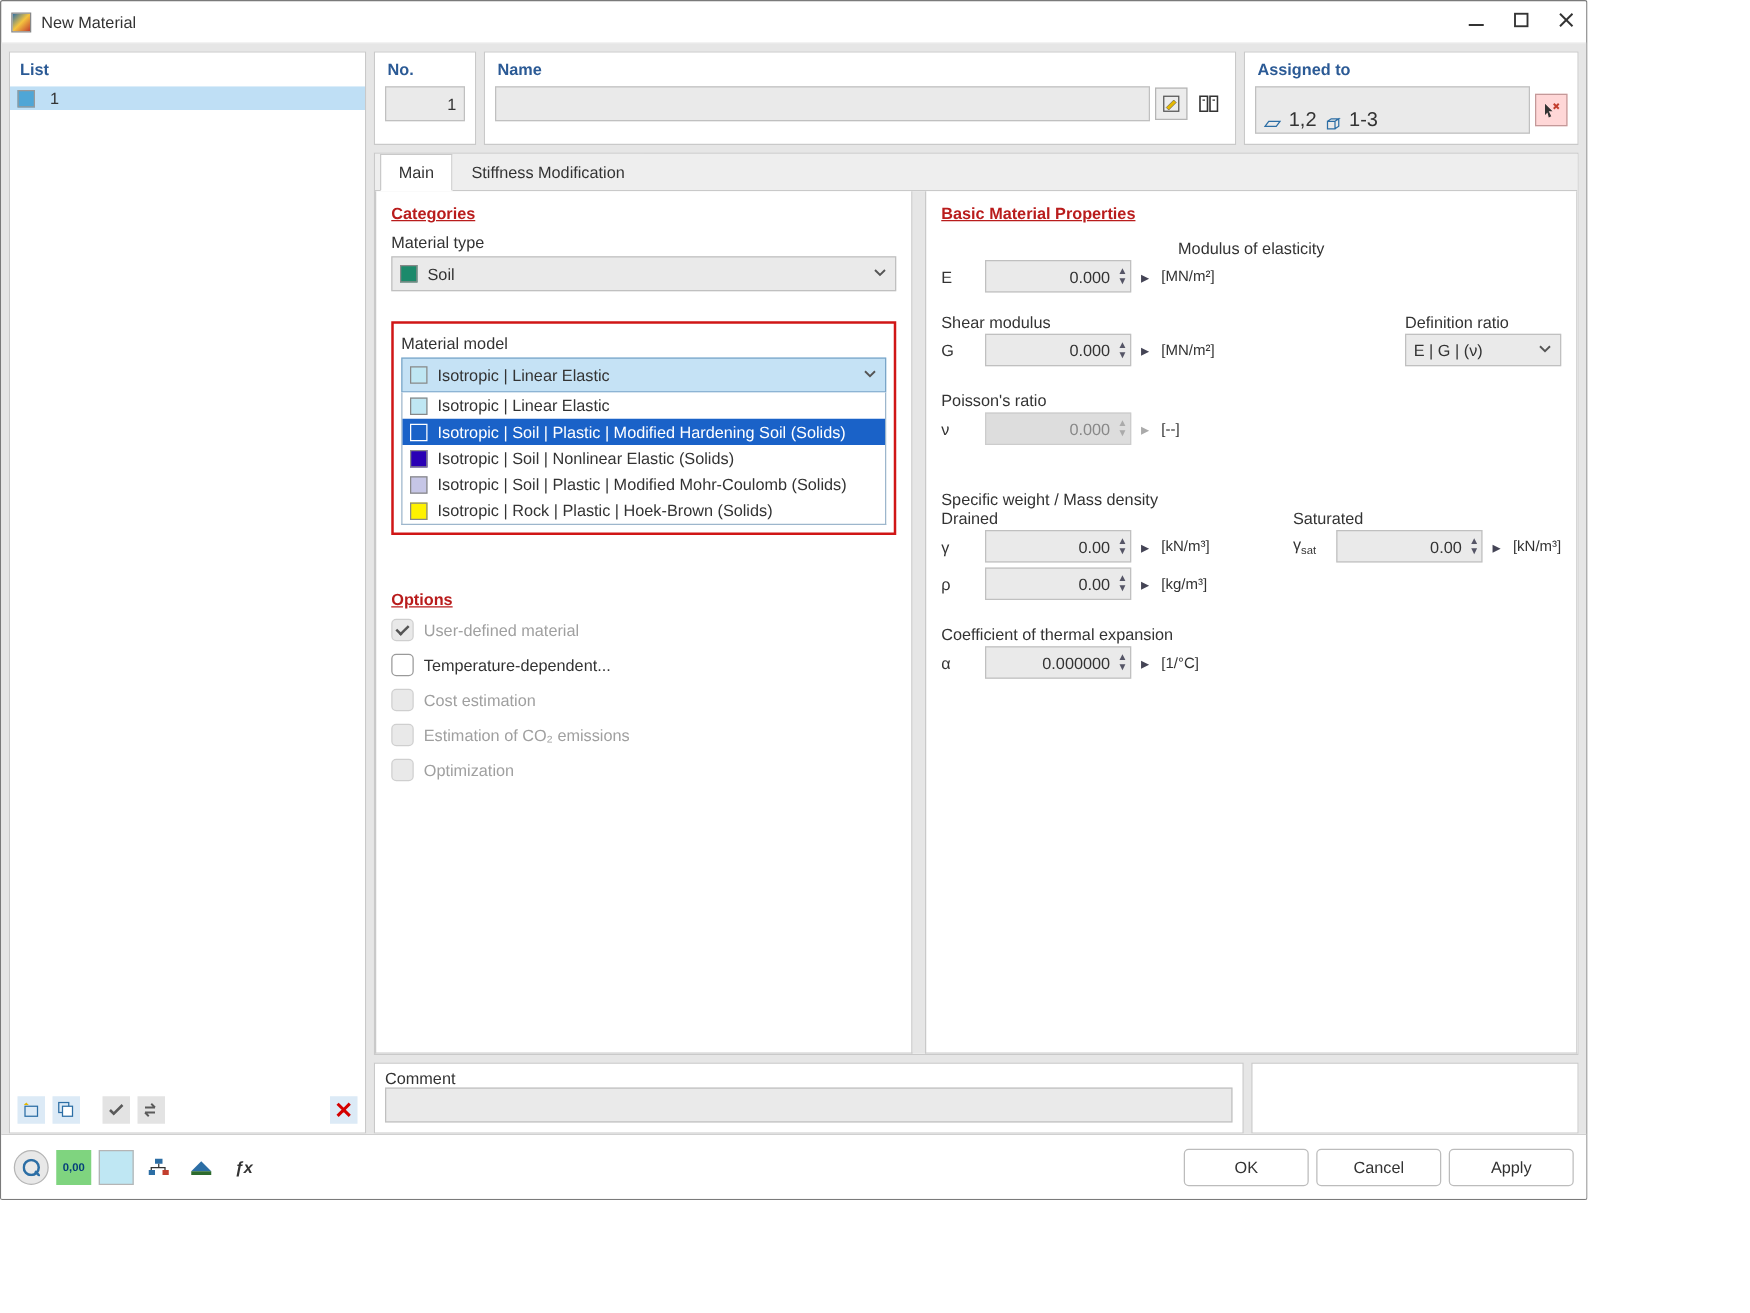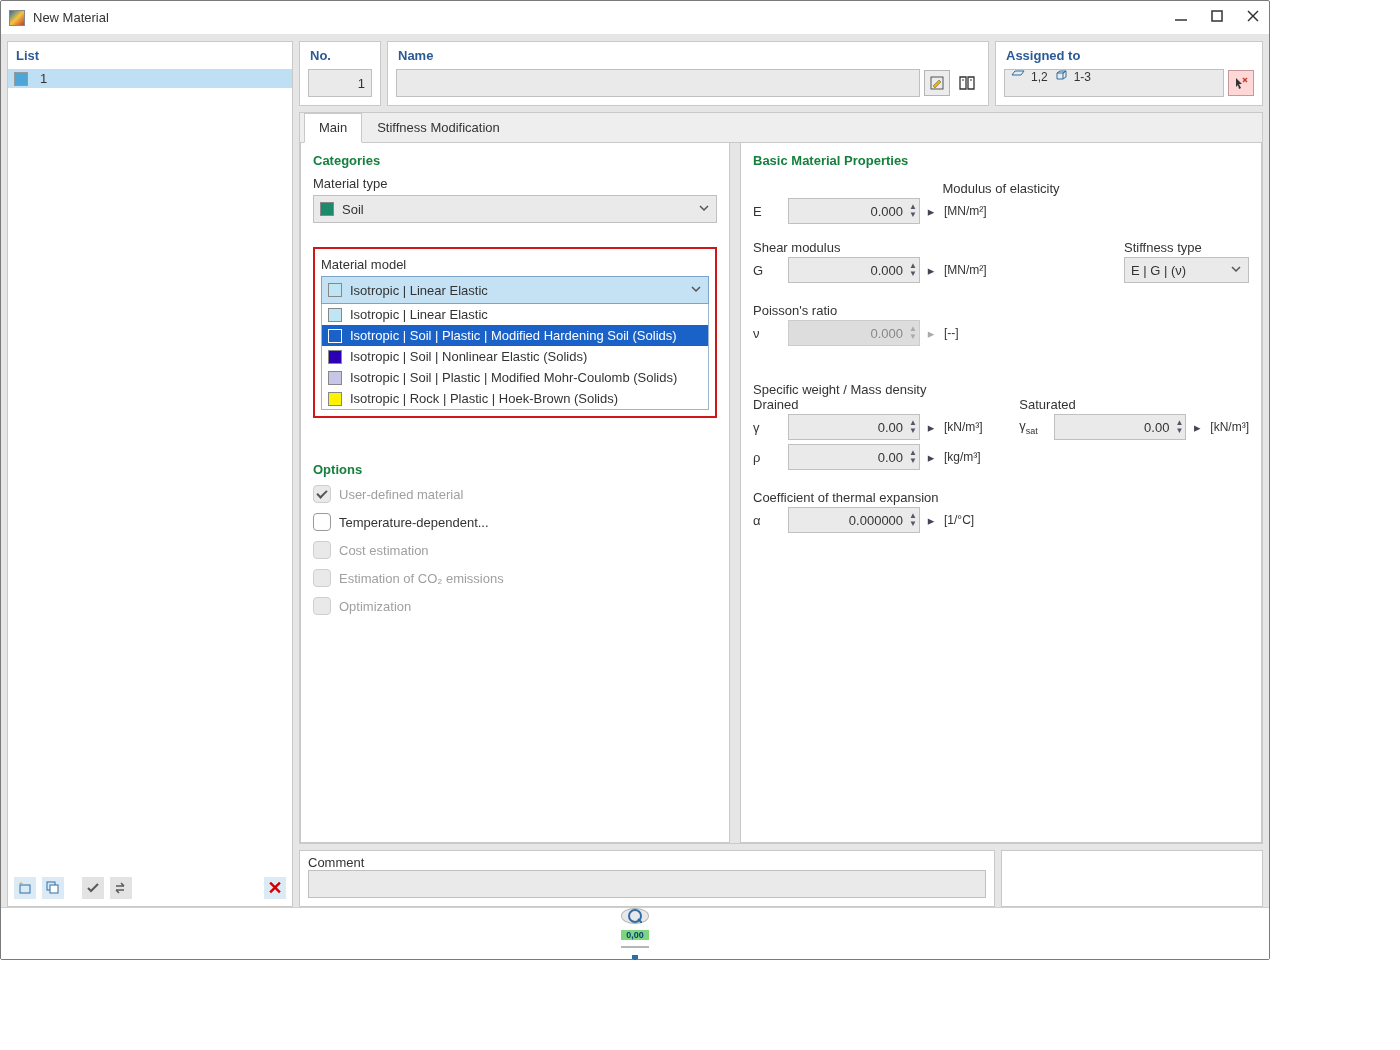--- a/index.html
+++ b/index.html
@@ -26,61 +26,61 @@
   .card { background:#fff; border:1px solid #c9c9c9; padding:4px 8px 8px 8px; }
   .card .card-title { color:#2b5a95; font-weight:600; padding:2px 0 6px 2px; }
   .no-card { width:82px; }
   .no-input { width:100%; height:28px; background:#eaeaea; border:1px solid #c0c0c0; text-align:right; padding:0 6px; display:flex; align-items:center; justify-content:flex-end; }
   .name-card { flex:1; display:flex; flex-direction:column; }
   .name-row { display:flex; gap:4px; align-items:center; }
   .name-input { flex:1; height:28px; background:#eaeaea; border:1px solid #c0c0c0; }
   .iconbtn { width:26px; height:26px; border:1px solid #b5b5b5; background:#ececec; display:flex; align-items:center; justify-content:center; cursor:pointer; }
   .assigned-card { width:268px; }
   .assigned-row { display:flex; gap:4px; align-items:center; }
-  .assigned-input { flex:1; height:28px; background:#eaeaea; border:1px solid #c0c0c0; padding:0 6px; display:flex; align-items:flex-start; gap:6px; font-size:12px; }
+  .assigned-input { flex:1; height:38px; background:#eaeaea; border:1px solid #c0c0c0; padding:0 6px; display:flex; align-items:flex-end; gap:6px; font-size:16px; }
   .pink-btn { background:#ffd7d7; border:1px solid #c49999; }
   .tabs-card { flex:1; display:flex; flex-direction:column; padding:0; overflow:hidden;}
   .tabs-strip { height:30px; background:#eee; border-bottom:1px solid #c9c9c9; display:flex; align-items:stretch; padding-left:4px; }
   .tab { padding:6px 14px; font-size:13px; color:#333; border:1px solid transparent; border-bottom:none; background:#eee; cursor:pointer; }
   .tab.active { background:#fff; border-color:#c9c9c9; border-bottom:1px solid #fff; margin-bottom:-1px; }
   .tab-body { flex:1; display:flex; gap:10px; padding:0; background:#e6e6e6; }
   .left-col, .right-col { background:#fff; border:1px solid #c9c9c9; border-top:none; padding:10px 12px; }
   .left-col { width:430px; display:flex; flex-direction:column; gap:14px; position:relative; }
   .right-col { flex:1; }
-  .section-title { color:#15803d; font-weight:600; margin-bottom:8px; }
+  .section-title { color:#b91c1c; font-weight:600; margin-bottom:8px;text-decoration:underline; }
   .label { font-size:13px; color:#333; }
   .combo { height:28px; background:#eaeaea; border:1px solid #c0c0c0; display:flex; align-items:center; padding:0 6px; cursor:pointer; }
   .combo .caret { margin-left:auto; }
   .redbox { border:2px solid #d01616; padding:8px 6px 6px 6px; margin-top:6px; }
   .model-combo { background:#c5e2f5; border:1px solid #7aa5c8; }
   .dropdown { border:1px solid #9db6cc; border-top:none; background:#fff; }
   .dropdown .opt { display:flex; align-items:center; padding:3px 6px; gap:8px; }
   .dropdown .opt.highlight { background:#1a62c8; color:#fff; }
   .small-swatch { width:14px; height:14px; border:1px solid #888; }
   .options-list { display:flex; flex-direction:column; gap:10px; margin-top:4px; }
   .chk-row { display:flex; align-items:center; gap:8px; }
   .chk { width:18px; height:18px; border:1px solid #9a9a9a; border-radius:4px; background:#fff; display:flex; align-items:center; justify-content:center;}
   .chk.checked { background:#c8c8c8; border-color:#9a9a9a; }
   .chk.disabled { background:#e9e9e9; border-color:#cfcfcf; }
   .chk .tick { width:10px; height:6px; border-left:2px solid #555; border-bottom:2px solid #555; transform:rotate(-45deg); margin-top:-3px;}
   .chk.disabled + span, .chk-row.disabled span { color:#a0a0a0; }
   .grid-row { display:flex; align-items:center; height:30px; }
   .sym { width:35px; }
-  .numinput { width:132px; height:26px; background:#eaeaea; border:1px solid #c0c0c0; display:flex; align-items:center; }
+  .numinput { width:117px; height:26px; background:#eaeaea; border:1px solid #c0c0c0; display:flex; align-items:center; }
   .numinput .val { flex:1; text-align:right; padding:0 4px; }
   .spin { display:flex; flex-direction:column; padding:0 2px; font-size:8px; color:#556; }
   .spin span { line-height:8px; cursor:pointer; }
   .goto { width:14px; text-align:center; color:#445; cursor:pointer; margin:0 4px; }
   .unit { font-size:12px; margin-left:2px; }
   .select-small { width:125px; height:26px; background:#eaeaea; border:1px solid #c0c0c0; display:flex; align-items:center; padding:0 6px; cursor:pointer; }
   .comment-card { display:flex; gap:6px; }
   .comment-left { flex:1; background:#fff; border:1px solid #c9c9c9; padding:4px 8px 8px 8px; }
   .comment-input { height:28px; background:#eaeaea; border:1px solid #c0c0c0; }
   .comment-side { width:262px; background:#fff; border:1px solid #c9c9c9; }
-  .footer { height:52px; background:#fff; border-top:1px solid #d0d0d0; display:flex; align-items:center; padding:0 10px; gap:6px;flex-direction:column; }
+  .footer { height:52px; background:#fff; border-top:1px solid #d0d0d0; display:flex; align-items:center; padding:0 10px; gap:6px; }
   .footer .spacer { flex:1; }
   .btn { height:30px; min-width:100px; border:1px solid #bcbcbc; background:#fff; border-radius:4px; padding:0 16px; cursor:pointer; display:flex; align-items:center; justify-content:center; }
   .small-iconbtn { width:22px; height:22px; background:#dceaf6; display:flex; align-items:center; justify-content:center; border:1px solid transparent; }
   .close-x { color:#d40000; font-weight:bold; font-size:18px; }
   .list-toolbar { height:36px; display:flex; align-items:center; gap:6px; padding:4px 6px; }
   .sub2 { font-size:9px; vertical-align:sub; }
   .caret svg { width:12px;height:12px; }
 </style>
 </head>
 <body>
@@ -306,21 +306,21 @@
                         <div class="spin">
                           <span>▲</span>
                           <span>▼</span>
                         </div>
                       </div>
                     <span class="goto">▸</span>
                     <span class="unit">[MN/m²]</span>
                   </div>
                 </div>
                 <div>
-                  <div class="label">Stiffness type</div>
+                  <div class="label">Definition ratio</div>
                   <div class="grid-row">
                     <div class="select-small">
                       <span>E | G | (ν)</span>
                       <span class="caret" style="margin-left:auto;"><svg viewBox="0 0 12 12">
                             <path d="M2 4 L6 8 L10 4" fill="none" stroke="#555" stroke-width="1.5"></path>
                           </svg></span>
                     </div>
                   </div>
                 </div>
               </div>

